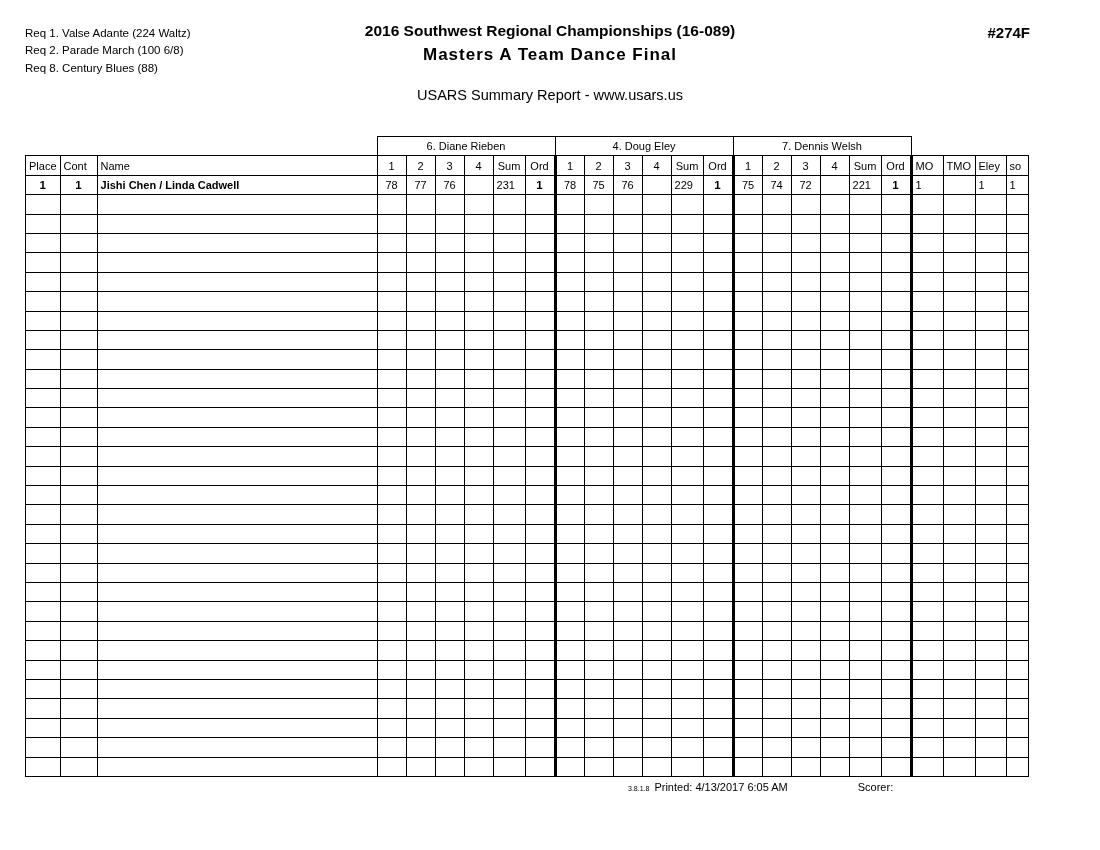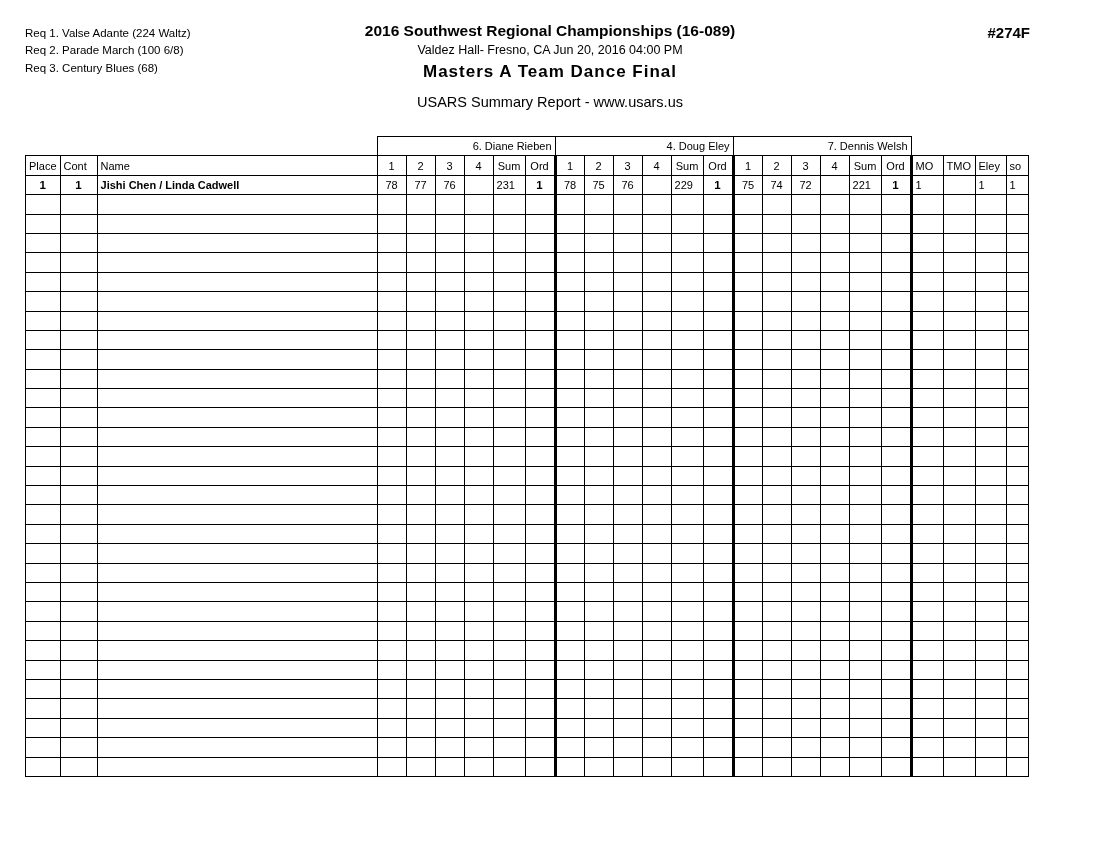--- a/index.html
+++ b/index.html
@@ -8,54 +8,53 @@
     width:1100px; height:850px; background:#fff; color:#000;
     font-family:"Liberation Sans", sans-serif; overflow:hidden;
   }
   .top { position:relative; height:112px; padding-top:22px; }
   .reqs { position:absolute; left:25px; top:25px; font-size:11.5px; line-height:1.5; }
   .heat { position:absolute; right:70px; top:24px; font-weight:bold; font-size:15px; }
   .center { text-align:center; }
   .title  { font-weight:bold; font-size:15.5px; }
   .venue  { font-size:12.5px; margin-top:3px; }
   .event  { font-weight:bold; font-size:17px; margin-top:5px; letter-spacing:1px; }
-  .report { font-size:14.5px; margin-top:12px; }
+  .report { font-size:14.5px; margin-top:22px; }
 
   table { border-collapse:collapse; table-layout:fixed; margin:24px 0 0 25px; }
   td {
     border:1px solid #000; font-size:11px; padding:0 3px; height:19.4px;
     overflow:hidden; white-space:nowrap; text-align:center; vertical-align:middle;
   }
   tr.judge-row td { border:none; }
-  tr.judge-row td.judgebox { border:1px solid #000; text-align:right; }
+  tr.judge-row td.judgebox { border:1px solid #000; text-align:center; }
   td.thickR { border-right:3px solid #000; }
   td.left  { text-align:left; }
   td.right { text-align:left; }
   td.b { font-weight:bold; font-size:11.5px; }
   td.name { text-align:left; font-size:11px; }
 
   .footer { display:flex; align-items:baseline; margin:4px 0 0 628px; }
   .version { font-size:7px; margin-right:5px; }
   .printed { font-size:11px; }
   .scorer  { font-size:11px; margin-left:70px; }
 </style>
 </head>
 <body>
 
 <div class="page">
 
   <div class="top">
     <div class="reqs">
       <div>Req 1.  Valse Adante (224 Waltz)</div>
       <div>Req 2.  Parade March (100 6/8)</div>
-      <div>Req 3.  Century Blues (68)</div>
+      <div>Req 8.  Century Blues (88)</div>
     </div>
     <div class="center">
       <div class="title">2016 Southwest Regional Championships (16-089)</div>
-      <div class="venue">Valdez Hall- Fresno, CA  Jun 20, 2016  04:00 PM</div>
       <div class="event">Masters A Team Dance Final</div>
       <div class="report">USARS Summary Report - www.usars.us</div>
     </div>
     <div class="heat">#274F</div>
   </div>
 
   <table id="score-table">
       <colgroup>
         <col style="width: 34px;">
         <col style="width: 37px;">
@@ -951,14 +950,19 @@
           <td></td>
           <td class="thickR"></td>
           <td></td>
           <td></td>
           <td></td>
           <td></td>
         </tr>
       </tbody>
     </table>
 
+  <div class="footer">
+    <span class="version">3.8.1.8</span>
+    <span class="printed">Printed:  4/13/2017  6:05 AM</span>
+    <span class="scorer">Scorer:</span>
+  </div>
 
 </div>
 
 </body></html>

